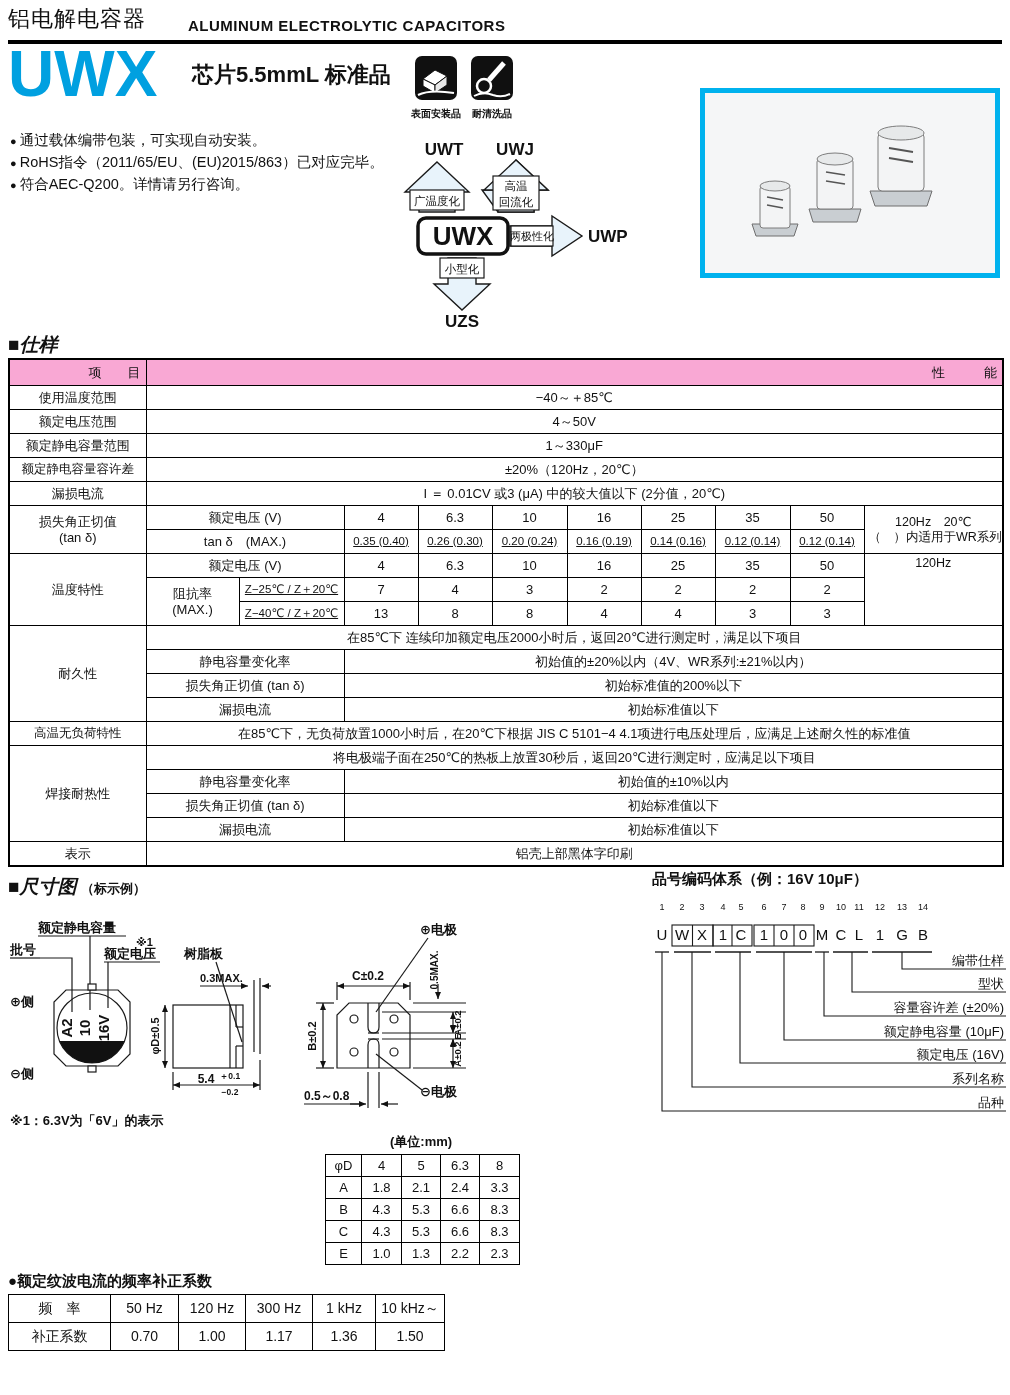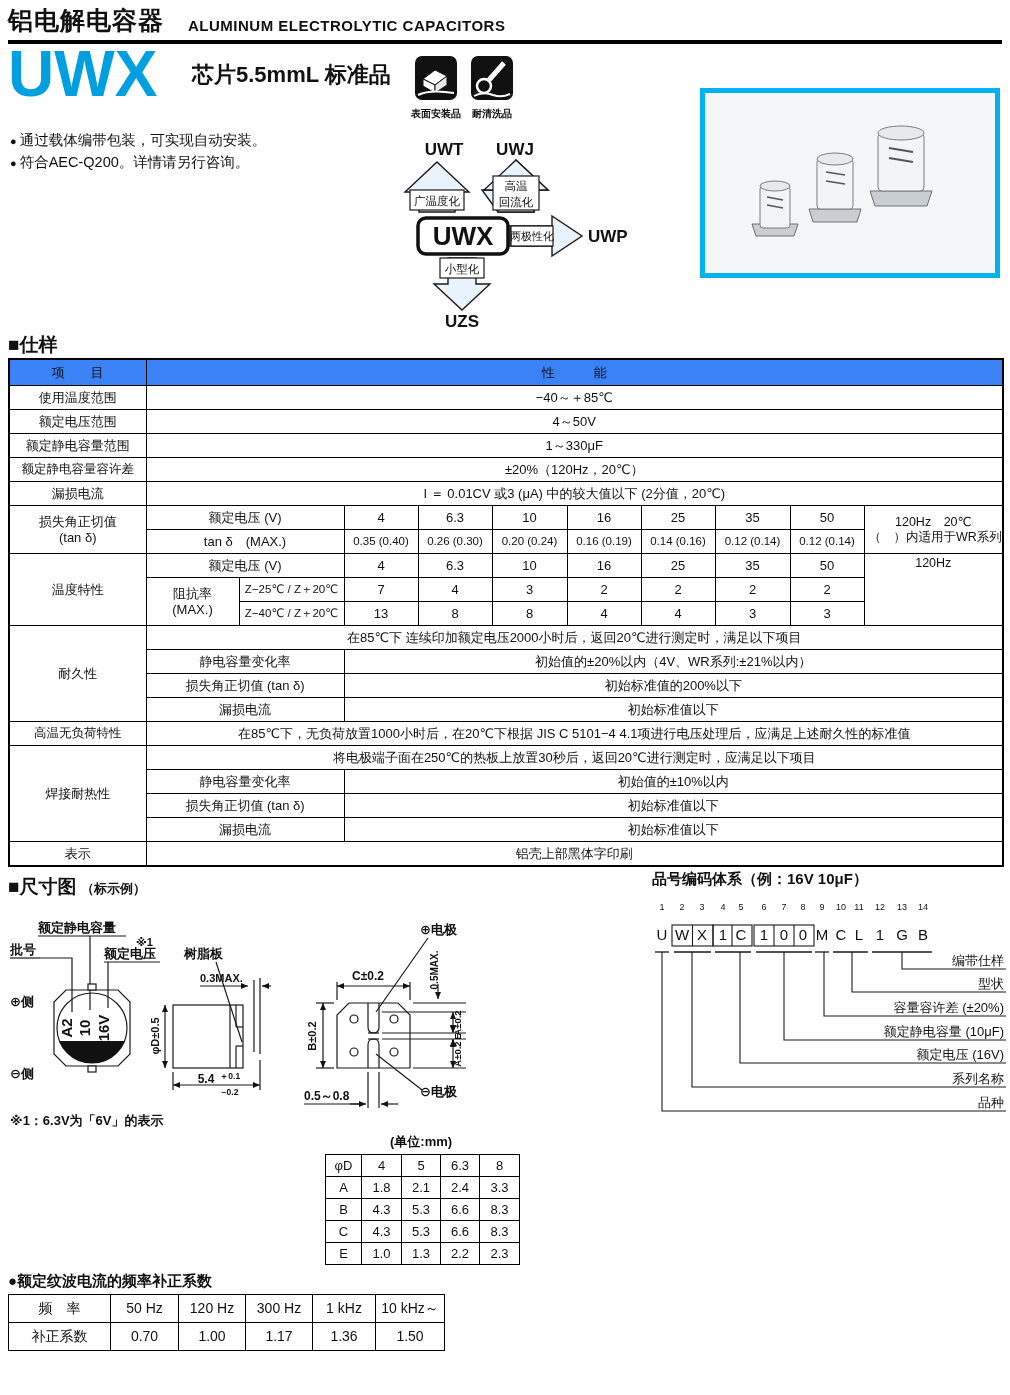--- a/index.html
+++ b/index.html
@@ -1,45 +1,45 @@
 <!DOCTYPE html>
 <html><head>
 <meta charset="utf-8">
 <style>
   html,body{margin:0;padding:0;background:#fff;}
   #page{position:relative;width:1010px;height:1395px;background:#fff;overflow:hidden;
         font-family:"Liberation Sans","DejaVu Sans",sans-serif;color:#111;}
   .abs{position:absolute;}
   
-  #hdr-cn{left:8px;top:4px;font-size:25px;font-weight:bold;letter-spacing:1px;}
+  #hdr-cn{left:8px;top:4px;font-size:22px;font-weight:normal;letter-spacing:1px;}
   #hdr-en{left:188px;top:17px;font-size:15px;font-weight:bold;letter-spacing:.5px;}
   #hdr-rule{left:8px;top:40px;width:994px;height:4px;background:#000;}
   
   #series-name{left:8px;top:42px;font-size:64px;font-weight:bold;letter-spacing:0px;color:#00a0e0;line-height:1;}
   #series-sub{left:192px;top:60px;font-size:22px;font-weight:bold;}
   .badge{width:52px;text-align:center;}
   #badge1{left:410px;top:55px;}
   #badge2{left:466px;top:55px;}
   .badge .lbl{font-size:10px;margin-top:2px;white-space:nowrap;text-align:center;font-weight:bold;}
   #photo{left:700px;top:88px;width:300px;height:190px;border:5px solid #00b2ee;box-sizing:border-box;background:#f5f6f7;}
   
   #features{left:10px;top:130px;font-size:14.5px;line-height:21px;}
   #features .feat::before{content:"● ";font-size:11px;}
   
-  .sect{font-size:19px;font-weight:bold;}
+  .sect{font-size:19px;font-weight:bold;font-style:italic;}
   .small-note{font-size:13px;font-weight:bold;}
   
   table{border-collapse:collapse;table-layout:fixed;}
   #spec-table{left:8px;top:358px;}
   #spec-table table{width:994px;border:2px solid #000;}
   td{border:1px solid #000;font-size:13px;padding:1px 5px;height:21px;line-height:1.2;
      overflow:hidden;white-space:nowrap;vertical-align:middle;}
-  .hd td{background:#3b82f6;}
+  .hd td{background:#f9a8d4;text-align:right;}
   .c{text-align:center;} .l{text-align:center;}
-  .sm{font-size:11.5px;padding:1px 1px;text-align:center;}
+  .sm{font-size:11.5px;padding:1px 1px;text-align:center;text-decoration:underline;}
   .note{font-size:12.5px;padding:2px 4px;}
   .top{vertical-align:top;}
   
   #dim-table{left:325px;top:1154px;border-radius:26px;}
   #dim-table table{border:1.5px solid #000;}
   #dim-table td{height:19px;text-align:center;font-size:13px;padding:1px 2px;}
   #unit-note{left:390px;top:1133px;font-size:13px;font-weight:bold;}
   #dim-footnote{left:10px;top:1112px;font-size:13px;font-weight:bold;}
   
   #ripple-table{left:8px;top:1294px;}
@@ -105,20 +105,21 @@
         <rect x="173" y="40" width="46" height="58" rx="4" fill="#f3f4f5" stroke="#7d7d7d" stroke-width="1"></rect>
         <ellipse cx="196" cy="40" rx="23" ry="7" fill="#e7e9ea" stroke="#7d7d7d" stroke-width="1"></ellipse>
         <line x1="184" y1="55" x2="208" y2="59" stroke="#555" stroke-width="1.8"></line>
         <line x1="184" y1="65" x2="208" y2="69" stroke="#555" stroke-width="1.8"></line>
       </g>
     </svg>
   </div>
 
   <div class="abs" id="features">
     <div class="feat">通过载体编带包装，可实现自动安装。</div>
+    <div class="feat">RoHS指令（2011/65/EU、(EU)2015/863）已对应完毕。</div>
     <div class="feat">符合AEC-Q200。详情请另行咨询。</div>
   </div>
 
   <svg class="abs" style="left:398px;top:138px;" width="250" height="192" viewBox="0 0 250 192">
     <g fill="#e8f3fb" stroke="#1a1a1a" stroke-width="1.4">
       <polygon points="39,24 71,54 57,54 57,74 21,74 21,54 7,54"></polygon>
       <polygon points="118,22 150,52 136,52 136,74 100,74 84,52 100,52"></polygon>
       <polygon points="112,88 154,88 154,78 184,98 154,118 154,108 112,108"></polygon>
       <polygon points="50,120 78,120 78,146 92,146 64,172 36,146 50,146"></polygon>
     </g>

